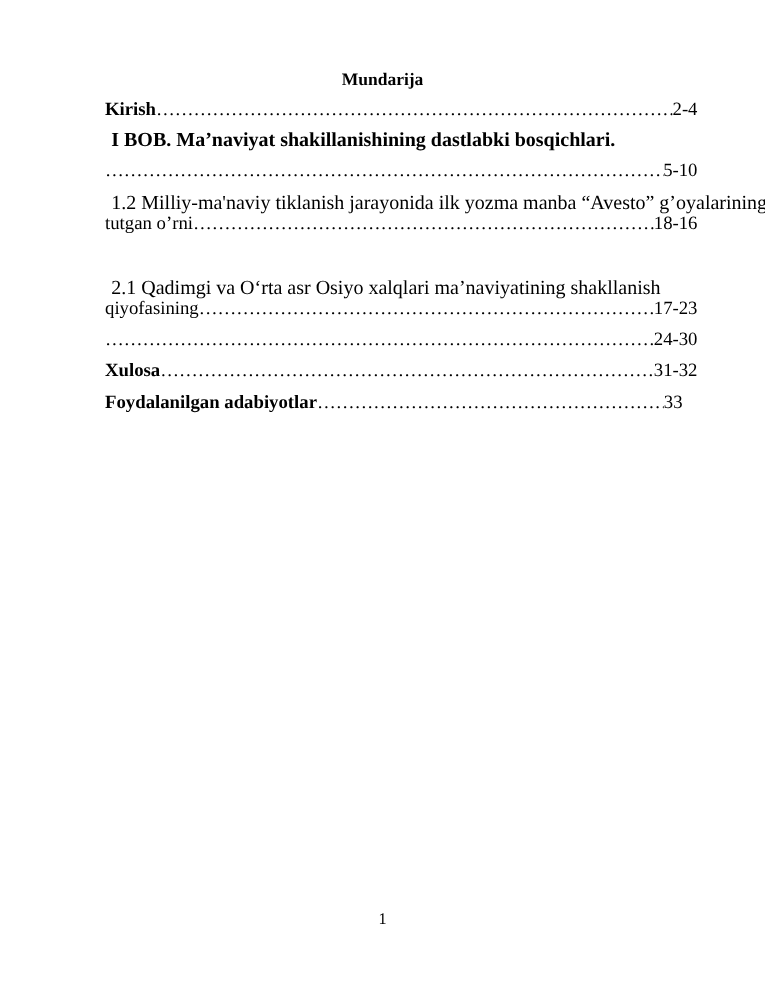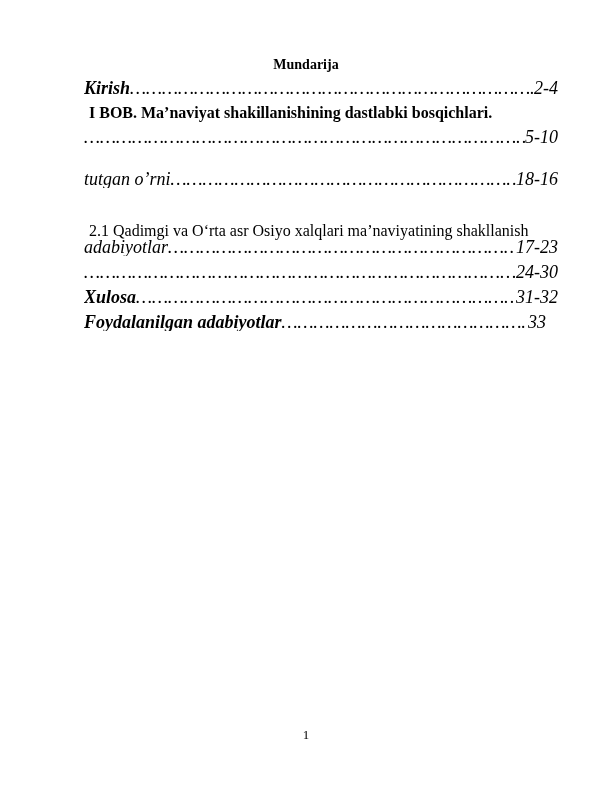--- a/index.html
+++ b/index.html
@@ -1,22 +1,22 @@
 <!DOCTYPE html>
 <html><head>
   <meta charset="utf-8">
   <style>
     html, body { margin: 0; padding: 0; background: #ffffff; }
     body { width: 612px; height: 792px; position: relative; overflow: hidden;
       font-family: "Liberation Serif", "DejaVu Serif", serif; color: #000; font-size: 14px; }
     .page { position: absolute; left: 0; top: 0; width: 544px; height: 792px; }
     .title { position: absolute; left: 0; width: 612px; top: 56px; text-align: center;
       font-weight: bold; font-size: 14px; line-height: 18px; }
-    .line { position: absolute; left: 84px; width: 474px; font-size: 18px; line-height: 17px;
-      white-space: nowrap; overflow: hidden; display: flex; font-style: italic; }
+    .line { position: absolute; left: 84px; width: 474px; font-size: 15px; line-height: 17px;
+      white-space: nowrap; overflow: hidden; display: flex; }
     .line .txt { flex: 0 0 auto; }
     .line .dots { flex: 1 1 auto; overflow: hidden; white-space: nowrap; letter-spacing: 0px; }
     .line .pg { flex: 0 0 auto; }
     .bold { font-weight: bold; }
     .plain { position: absolute; left: 89px; width: 480px; font-size: 16px; line-height: 17px; white-space: nowrap; }
     .pagenum { position: absolute; top: 727px; left: 0; width: 612px; text-align: center; font-size: 13px; }
   </style>
 </head>
 <body>
 
@@ -29,30 +29,31 @@
     <span class="pg">2-4</span>
   </div>
 
   <div class="plain bold" style="top:104px">I BOB. Ma’naviyat shakillanishining dastlabki bosqichlari.</div>
 
   <div class="line" style="top:129px">
     <span class="dots">……………………………………………………………………………………………………………………………………</span>
     <span class="pg">5-10</span>
   </div>
 
+  <div class="plain" style="top:154px">1.2 Milliy-ma'naviy tiklanish jarayonida ilk yozma manba “Avesto” g’oyalarining</div>
   <div class="line" style="top:171px">
     <span class="txt">tutgan o’rni</span>
     <span class="dots">……………………………………………………………………………………………………………………………………</span>
     <span class="pg">18-16</span>
   </div>
 
 
   <div class="plain" style="top:222px">2.1 Qadimgi va O‘rta asr Osiyo xalqlari ma’naviyatining shakllanish</div>
   <div class="line" style="top:239px">
-    <span class="txt">adabiyotlar</span>
+    <span class="txt">qiyofasining</span>
     <span class="dots">……………………………………………………………………………………………………………………………………</span>
     <span class="pg">17-23</span>
   </div>
 
   <div class="line" style="top:264px">
     <span class="dots">……………………………………………………………………………………………………………………………………</span>
     <span class="pg">24-30</span>
   </div>
 
   <div class="line" style="top:289px">

